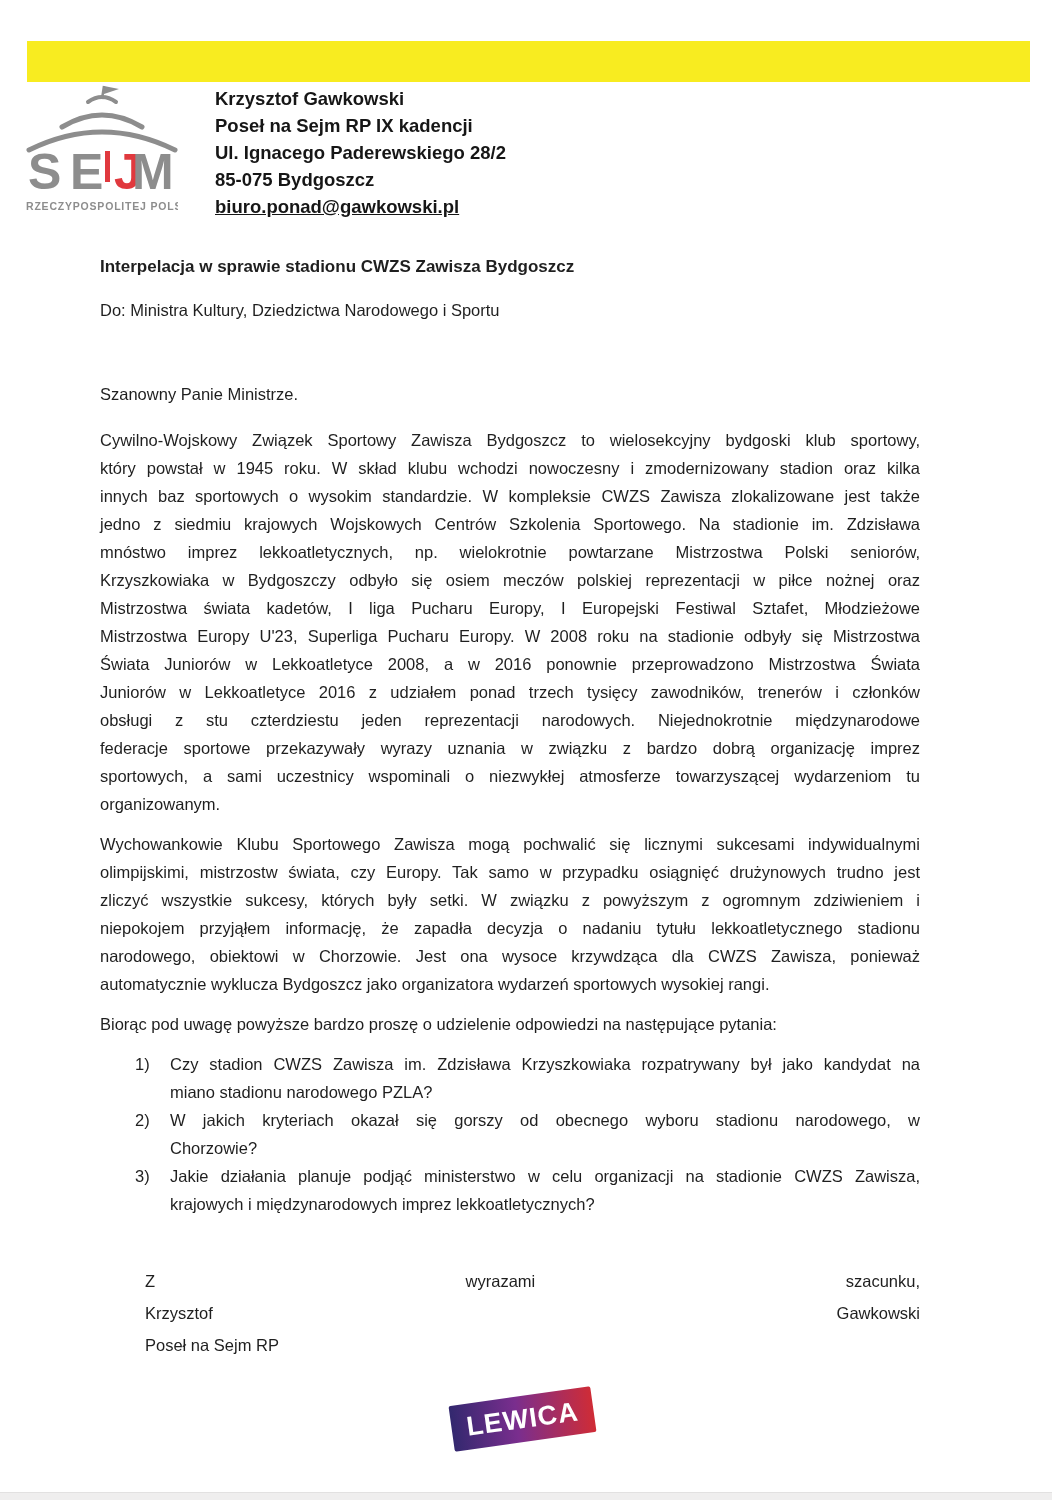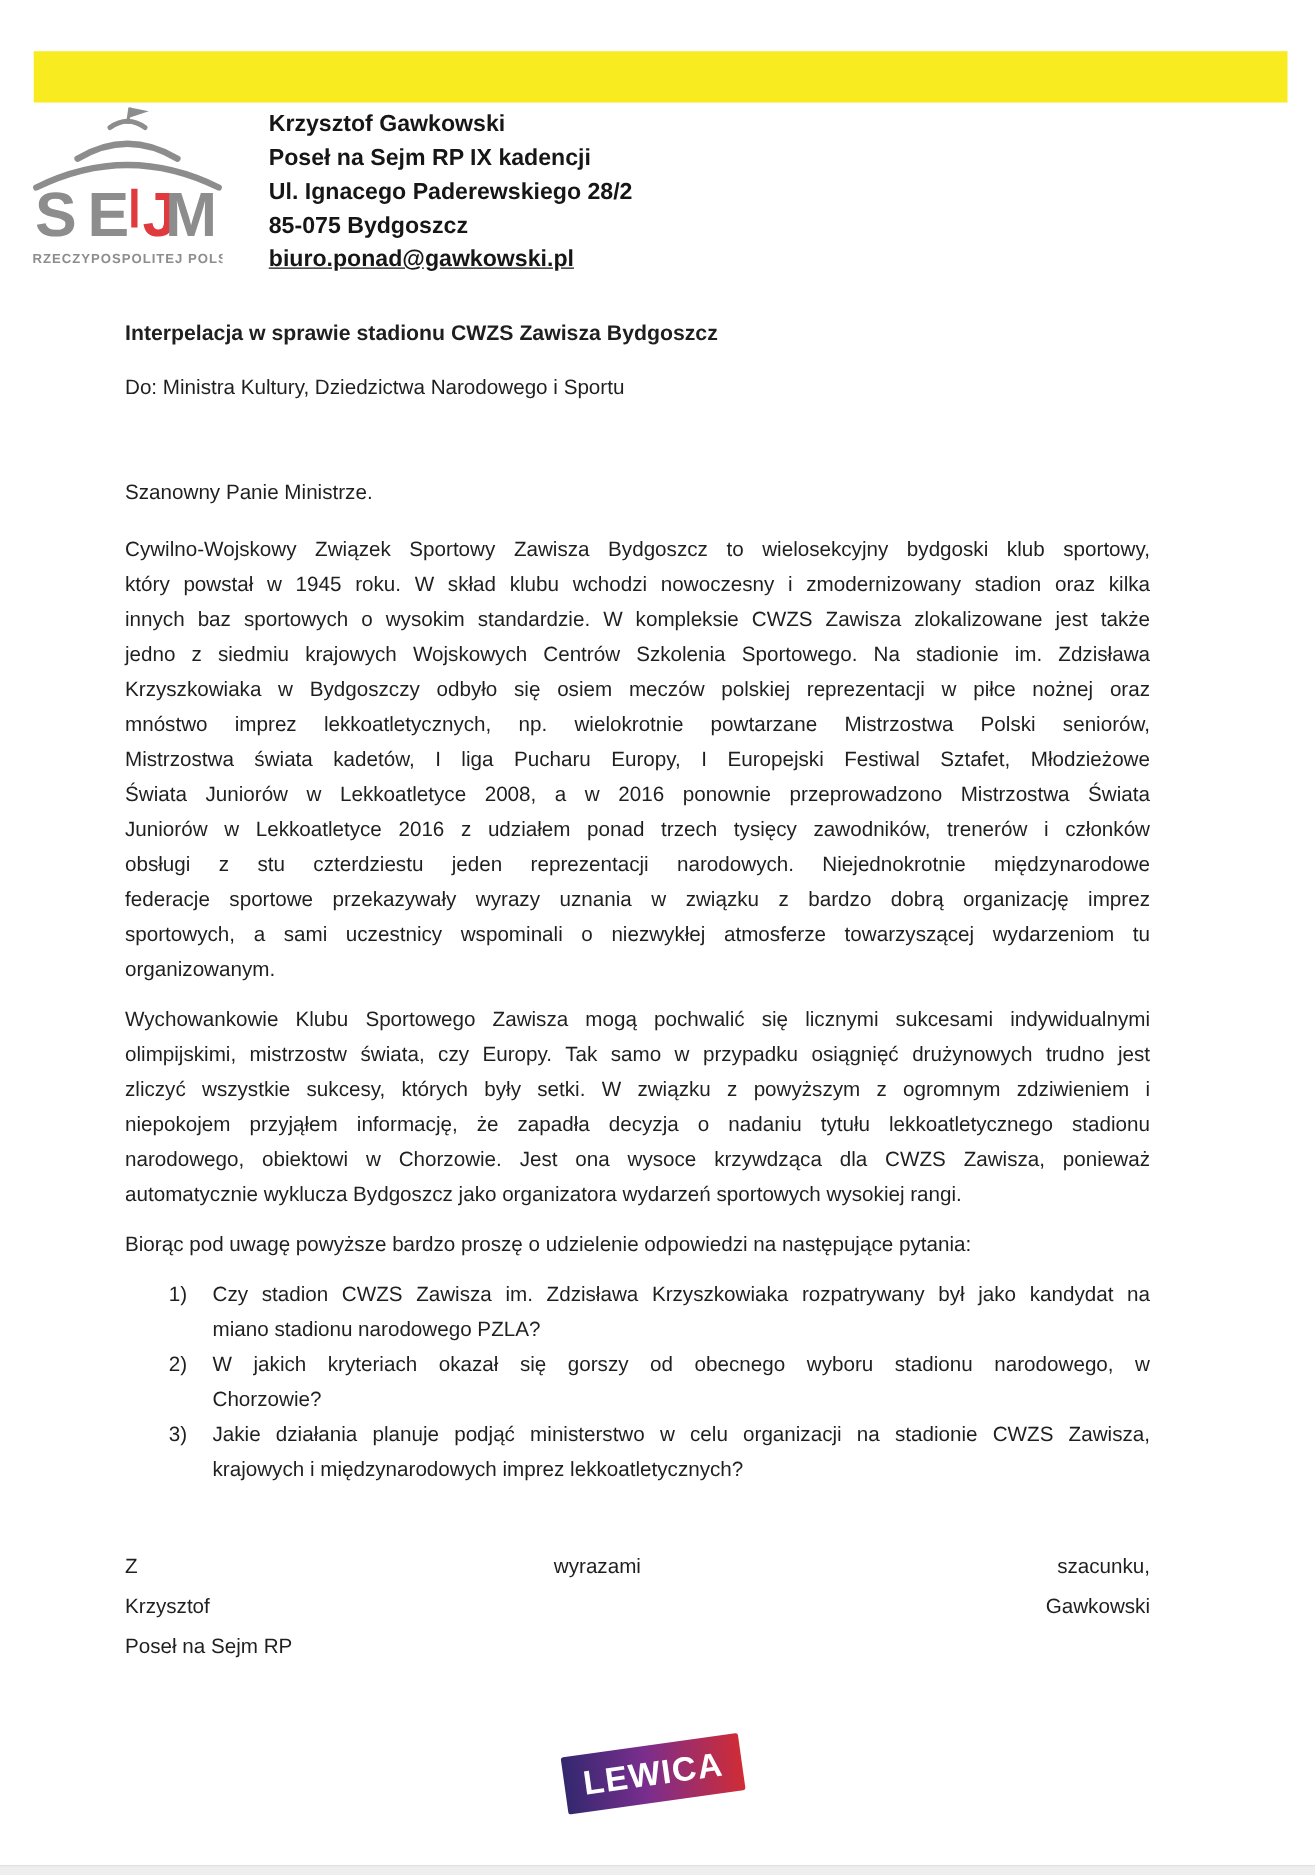--- a/index.html
+++ b/index.html
@@ -23,21 +23,21 @@
   .addressee { margin:0 0 56px 0; }
   .salutation { margin:0 0 18px 0; }
   .para { margin:0 0 12px 0; }
   .tline { text-align:justify; text-align-last:justify; }
   .tline-last { text-align-last:left; }
   .request-line { margin:0 0 12px 0; }
   .q-list { margin:0 0 47px 0; }
   .q-row { display:flex; }
   .q-num { width:35px; margin-left:35px; flex:0 0 35px; }
   .q-body { flex:1 1 auto; }
-  .closing { line-height:32px; }
+  .closing { line-height:32px;margin-left:45px; }
   .lewica-logo {
     position:absolute; left:451px; top:1396px; width:143px; height:46px;
     background:linear-gradient(92deg, #32286e 0%, #7a2e8e 46%, #d02c35 100%);
     transform:rotate(-8deg); border-radius:2px;
     display:flex; align-items:center; justify-content:center;
   }
   .lewica-label {
     color:#ffffff; font-weight:bold; font-size:27px; letter-spacing:1px;
   }
   .bottom-strip {
@@ -85,23 +85,24 @@
   <div class="content">
     <div class="doc-title">Interpelacja w sprawie stadionu CWZS Zawisza Bydgoszcz</div>
     <div class="addressee">Do: Ministra Kultury, Dziedzictwa Narodowego i Sportu</div>
     <div class="salutation">Szanowny Panie Ministrze.</div>
 
     <div class="para">
         <div class="tline">Cywilno-Wojskowy Związek Sportowy Zawisza Bydgoszcz to wielosekcyjny bydgoski klub sportowy,</div>
         <div class="tline">który powstał w 1945 roku. W skład klubu wchodzi nowoczesny i zmodernizowany  stadion oraz kilka</div>
         <div class="tline">innych baz sportowych o wysokim standardzie. W kompleksie CWZS Zawisza zlokalizowane jest także</div>
         <div class="tline">jedno z siedmiu krajowych Wojskowych Centrów Szkolenia Sportowego. Na stadionie im. Zdzisława</div>
+        <div class="tline">mnóstwo imprez lekkoatletycznych, np. wielokrotnie powtarzane Mistrzostwa Polski seniorów,</div>
         <div class="tline">Krzyszkowiaka w Bydgoszczy odbyło się osiem meczów polskiej reprezentacji w piłce nożnej oraz</div>
-        <div class="tline">mnóstwo imprez lekkoatletycznych, np. wielokrotnie powtarzane Mistrzostwa Polski seniorów,</div>
         <div class="tline">Mistrzostwa świata kadetów, I liga Pucharu Europy, I Europejski Festiwal Sztafet, Młodzieżowe</div>
+        <div class="tline">Mistrzostwa Europy U'23, Superliga Pucharu Europy.  W 2008 roku na stadionie odbyły się Mistrzostwa</div>
         <div class="tline">Świata Juniorów w Lekkoatletyce 2008, a w 2016 ponownie przeprowadzono Mistrzostwa Świata</div>
         <div class="tline">Juniorów w Lekkoatletyce 2016 z udziałem ponad trzech tysięcy zawodników, trenerów i członków</div>
         <div class="tline">obsługi z stu czterdziestu jeden reprezentacji narodowych. Niejednokrotnie międzynarodowe</div>
         <div class="tline">federacje sportowe przekazywały wyrazy uznania w związku z bardzo dobrą organizację imprez</div>
         <div class="tline">sportowych, a sami uczestnicy wspominali o niezwykłej atmosferze towarzyszącej wydarzeniom tu</div>
         <div class="tline tline-last">organizowanym.</div>
       </div>
     <div class="para">
         <div class="tline">Wychowankowie Klubu Sportowego Zawisza mogą pochwalić się licznymi sukcesami indywidualnymi</div>
         <div class="tline">olimpijskimi, mistrzostw świata, czy Europy. Tak samo w przypadku osiągnięć drużynowych trudno jest</div>

